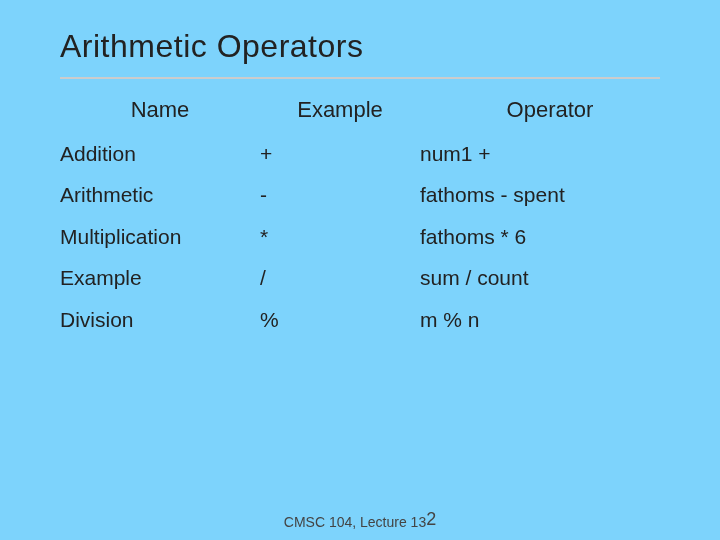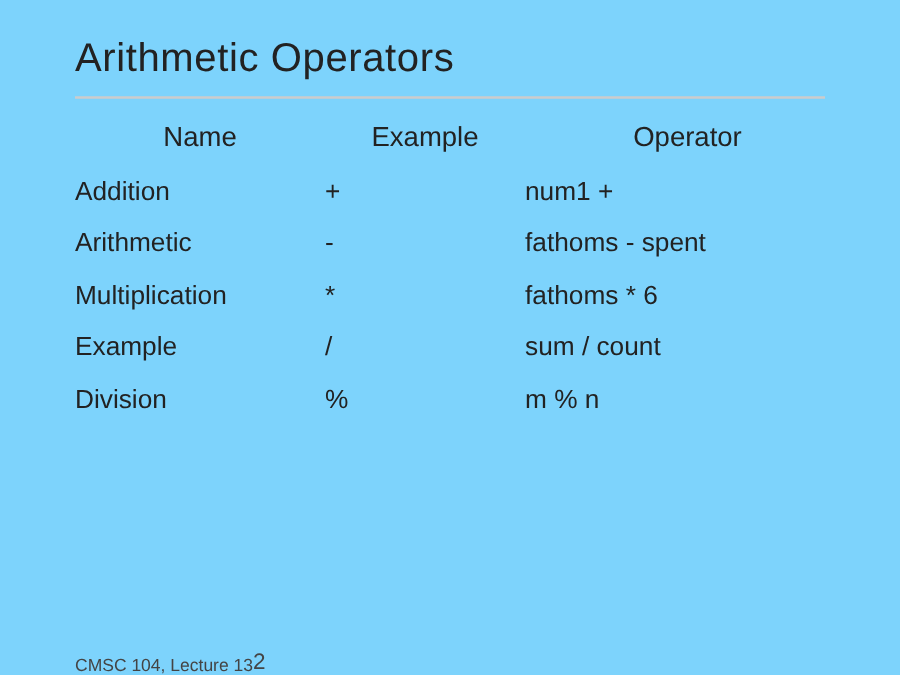--- a/index.html
+++ b/index.html
@@ -72,22 +72,22 @@
     }
 
     .cell {
       font-size: 21px;
       color: #222222;
       line-height: 1.4;
     }
 
     .footer {
       display: flex;
-      justify-content: flex-start;
-      padding: 8px 60px 0 60px;
+      justify-content: center;
+      padding: 8px 60px 10px 60px;
       align-items: flex-end;
       margin-top: 48px;
     }
 
     .footer-left {
       font-size: 14px;
       color: #444444;
     }
 
     .footer-right {

